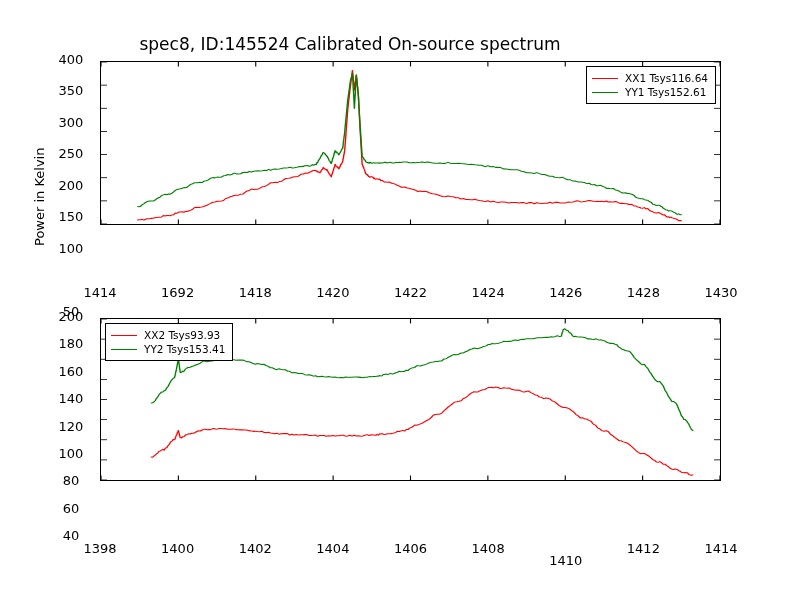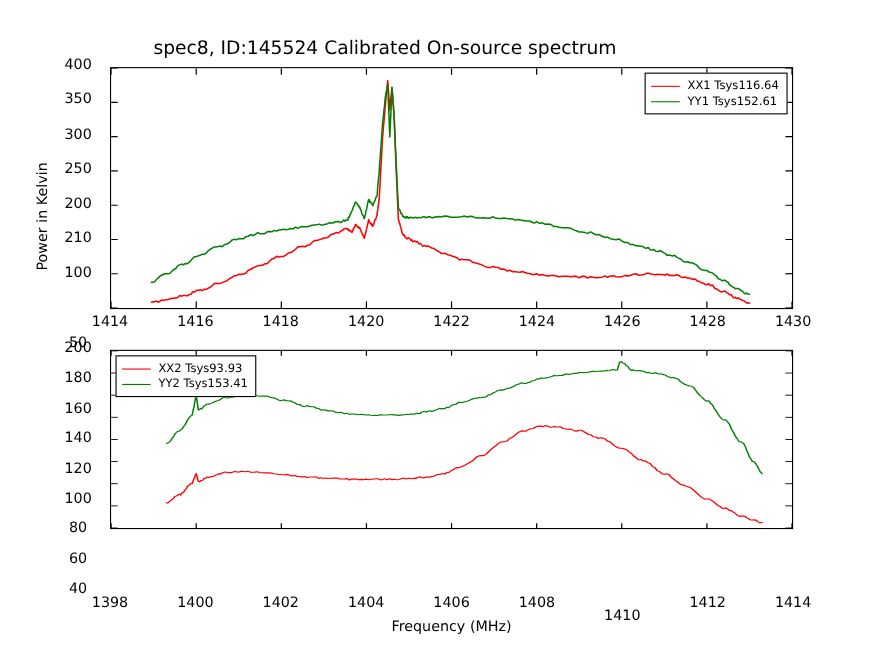--- a/index.html
+++ b/index.html
@@ -2,21 +2,21 @@
 <html><head>
 <meta charset="utf-8">
 <style>
   html,body{margin:0;padding:0;}
   body{width:800px;height:600px;background:#ffffff;
        font-family:"DejaVu Sans","Liberation Sans",sans-serif;
        color:#000000;overflow:hidden;}
   #fig{position:relative;width:800px;height:600px;}
 
   .axes{position:absolute;box-sizing:border-box;border:1.2px solid #000;background:#fff;}
-  #axes-top{left:100px;top:61px;width:621px;height:220px;}
+  #axes-top{left:100px;top:61px;width:621px;height:164px;}
   #axes-bottom{left:100px;top:318px;width:621px;height:163px;}
 
   .plotsvg{position:absolute;left:0;top:0;width:100%;height:100%;display:block;}
 
   .title{position:absolute;left:0;top:34px;width:700px;text-align:center;
          font-size:17px;color:#000;}
 
   .ylabel{position:absolute;transform-origin:0 0;font-size:13px;white-space:nowrap;}
   #ylabel-top{left:32px;top:246px;transform:rotate(-90deg);}
 
@@ -141,35 +141,34 @@
           <span class="legend-swatch" style="border-top-color: rgb(255, 0, 0);"></span>
           <span class="legend-label">XX2 Tsys93.93</span>
         </div>
         <div class="legend-row">
           <span class="legend-swatch" style="border-top-color: rgb(0, 128, 0);"></span>
           <span class="legend-label">YY2 Tsys153.41</span>
         </div>
       </div>
   </div>
 
-  <div class="xlabel" id="xlabel-bottom">Frequency (MHz)</div>
 
   <div id="ticklayer">
       <div class="tick-x" style="left: 70px; top: 285px;">1414</div>
-      <div class="tick-x" style="left: 147.625px; top: 285px;">1416</div>
+      <div class="tick-x" style="left: 147.625px; top: 285px;">1692</div>
       <div class="tick-x" style="left: 225.25px; top: 285px;">1418</div>
       <div class="tick-x" style="left: 302.875px; top: 285px;">1420</div>
       <div class="tick-x" style="left: 380.5px; top: 285px;">1422</div>
       <div class="tick-x" style="left: 458.125px; top: 285px;">1424</div>
       <div class="tick-x" style="left: 535.75px; top: 285px;">1426</div>
       <div class="tick-x" style="left: 613.375px; top: 285px;">1428</div>
       <div class="tick-x" style="left: 691px; top: 285px;">1430</div>
       <div class="tick-y" style="left: 48px; top: 272px; margin-top: 32px;">50</div>
       <div class="tick-y" style="left: 48px; top: 240.571px;">100</div>
-      <div class="tick-y" style="left: 48px; top: 209.143px;">210</div>
+      <div class="tick-y" style="left: 48px; top: 209.143px;">150</div>
       <div class="tick-y" style="left: 48px; top: 177.714px;">200</div>
       <div class="tick-y" style="left: 48px; top: 146.286px;">250</div>
       <div class="tick-y" style="left: 48px; top: 114.857px;">300</div>
       <div class="tick-y" style="left: 48px; top: 83.4286px;">350</div>
       <div class="tick-y" style="left: 48px; top: 52px;">400</div>
       <div class="tick-x" style="left: 70px; top: 541px;">1398</div>
       <div class="tick-x" style="left: 147.625px; top: 541px;">1400</div>
       <div class="tick-x" style="left: 225.25px; top: 541px;">1402</div>
       <div class="tick-x" style="left: 302.875px; top: 541px;">1404</div>
       <div class="tick-x" style="left: 380.5px; top: 541px;">1406</div>

